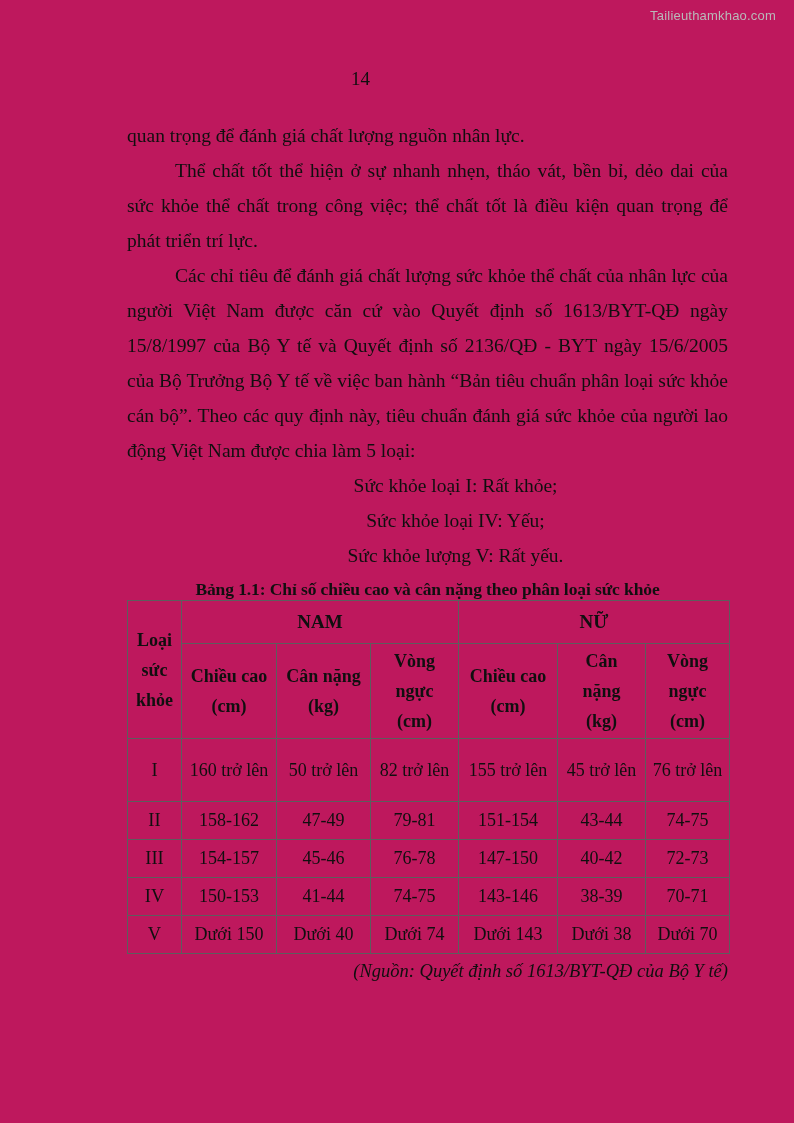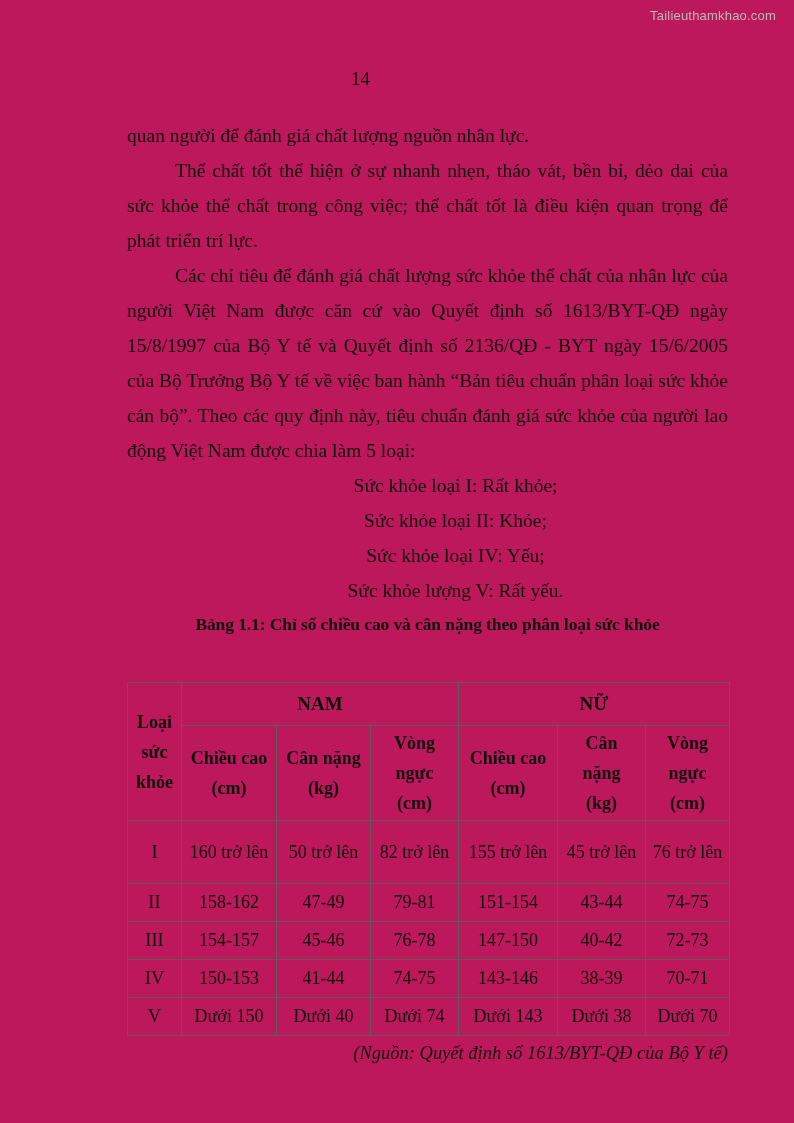--- a/index.html
+++ b/index.html
@@ -63,21 +63,20 @@
     font-size: 17.5px;
     font-weight: bold;
     text-align: center;
     letter-spacing: -0.1px;
   }
   table.data {
     border-collapse: collapse;
     width: 602px;
     table-layout: fixed;
     font-size: 18px;
-    margin-top: 47px;
   }
   table.data td, table.data th {
     border: 1px solid #5d5d5d;
     text-align: center;
     vertical-align: middle;
     padding: 2px 2px;
     font-weight: normal;
   }
   table.data th {
     font-weight: bold;
@@ -119,28 +118,27 @@
 <body>
 
 <div class="page">
 
   <div class="watermark">Tailieuthamkhao.com</div>
 
   <div class="page-number">14</div>
 
   <div class="content">
 
-    <p class="body">quan người để đánh giá chất lượng nguồn nhân lực.</p>
+    <p class="body">quan trọng để đánh giá chất lượng nguồn nhân lực.</p>
 
     <p class="body indent">Thể chất tốt thể hiện ở sự nhanh nhẹn, tháo vát, bền bỉ, dẻo dai của sức khỏe thể chất trong công việc; thể chất tốt là điều kiện quan trọng để phát triển trí lực.</p>
 
     <p class="body indent">Các chỉ tiêu để đánh giá chất lượng sức khỏe thể chất của nhân lực của người Việt Nam được căn cứ vào Quyết định số 1613/BYT-QĐ ngày 15/8/1997 của Bộ Y tế và Quyết định số 2136/QĐ - BYT ngày 15/6/2005 của Bộ Trưởng Bộ Y tế về việc ban hành “Bản tiêu chuẩn phân loại sức khỏe cán bộ”. Theo các quy định này, tiêu chuẩn đánh giá sức khỏe của người lao động Việt Nam được chia làm 5 loại:</p>
 
     <p class="listline">Sức khỏe loại I: Rất khỏe;</p>
-    <p class="listline">Sức khỏe loại II: Khỏe;</p>
     <p class="listline">Sức khỏe loại IV: Yếu;</p>
     <p class="listline">Sức khỏe lượng V: Rất yếu.</p>
 
     <div class="table-caption">Bảng 1.1: Chỉ số chiều cao và cân nặng theo phân loại sức khỏe</div>
 
     <table class="data">
       <colgroup>
         <col style="width:54px">
         <col style="width:95px">
         <col style="width:94px">

